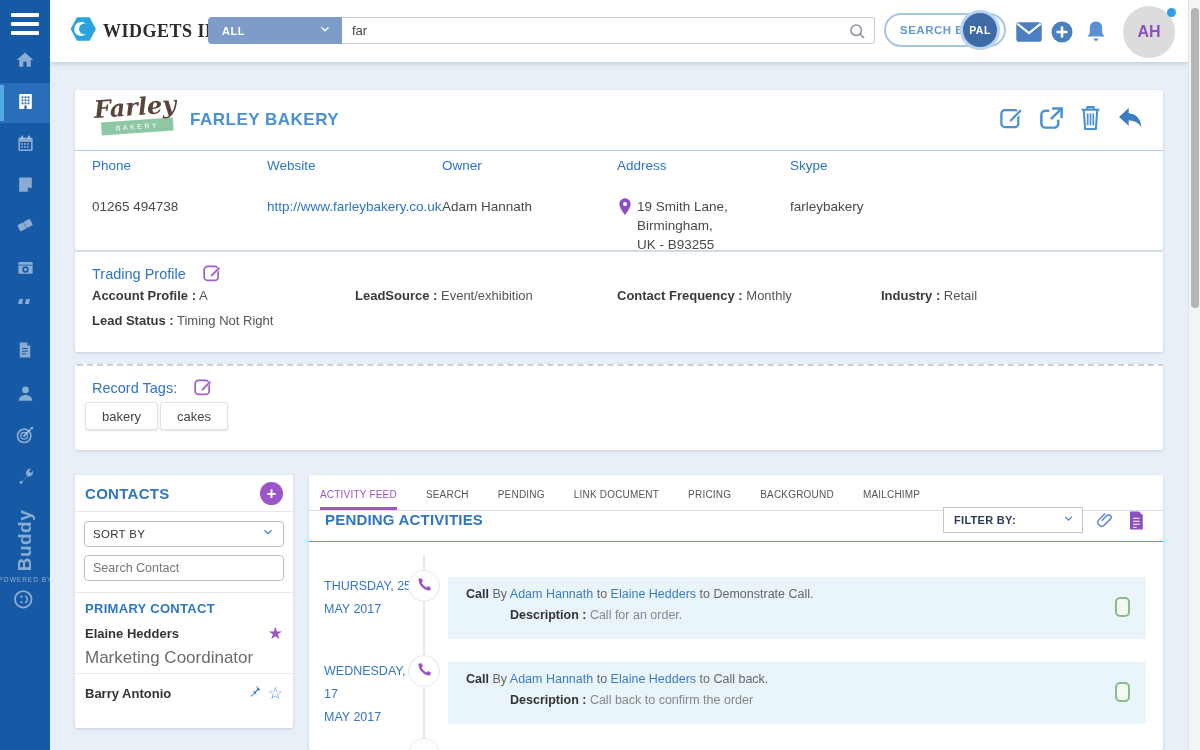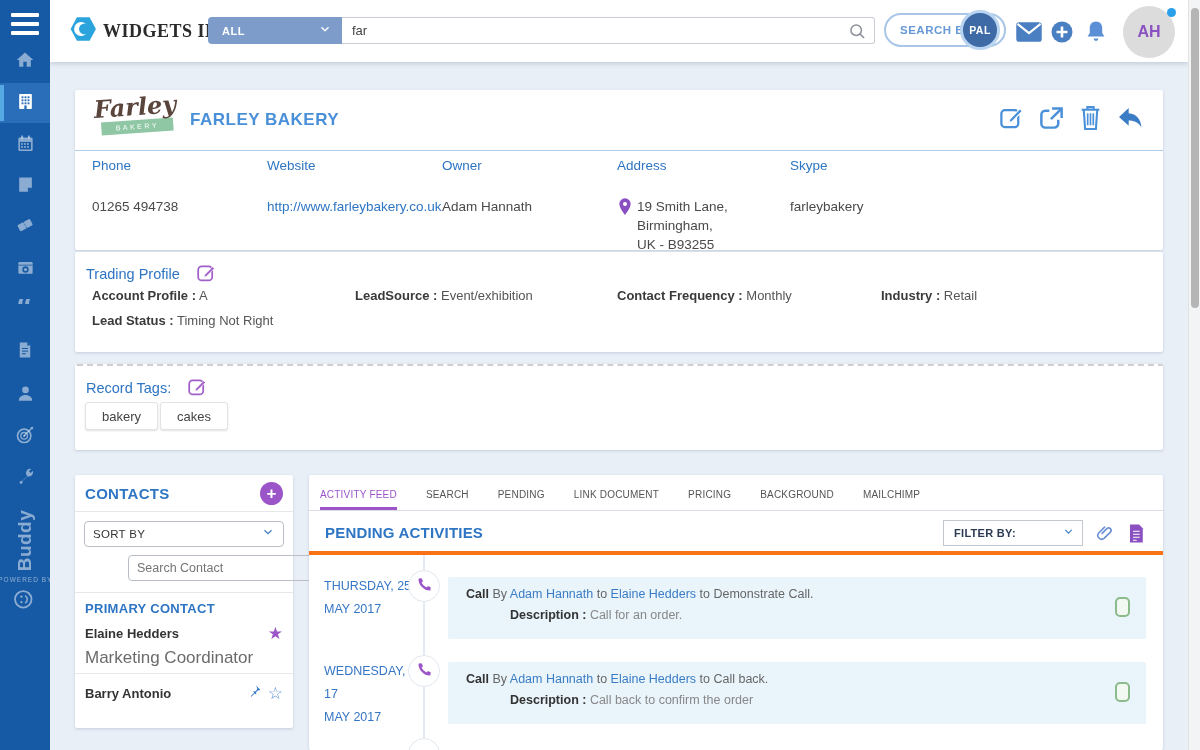--- a/index.html
+++ b/index.html
@@ -53,52 +53,52 @@
   .card-actions { position:absolute; right:18px; top:14px; display:flex; gap:13px; color:#4a90d9; }
   .card-actions .act { cursor:pointer; }
   .company-divider { position:absolute; left:0; top:60px; width:100%; border-top:1px solid #aecbe9; }
   .field { position:absolute; top:68px; }
   .field .flabel { font-size:13.5px; color:#2e75c3; margin-bottom:24px; }
   .field .fvalue { font-size:13.5px; color:#4a4a4a; line-height:19px; }
   .field .fvalue.link { color:#2e75c3; cursor:pointer; }
   .addr-row { display:flex; gap:4px; }
 
   
-  .sec-title { position:absolute; left:11px; top:10px; display:flex; align-items:center; gap:16px; font-size:14.5px; color:#2e75c3; }
+  .sec-title { position:absolute; left:17px; top:10px; display:flex; align-items:center; gap:16px; font-size:14.5px; color:#2e75c3; }
   .tfield { position:absolute; font-size:13px; }
   .tfield .tl { font-weight:bold; color:#3a3a3a; }
   .tfield .tv { color:#555; }
 
   
   .tag-chip { position:absolute; top:36px; height:28px; background:#fff; border:1px solid #e3e3e3; border-radius:3px; box-shadow:0 1px 2px rgba(0,0,0,.12); font-size:13px; color:#444; display:flex; align-items:center; justify-content:center; padding:0 16px; cursor:pointer; }
 
   
   .contacts-head { position:absolute; left:0; top:0; width:100%; height:37px; border-bottom:1px solid #e8e8e8; display:flex; align-items:center; justify-content:space-between; padding:0 10px;text-align:center; }
   .contacts-title { font-size:15px; font-weight:bold; color:#2e75c3; letter-spacing:.3px; }
   .add-contact { width:23px; height:23px; border-radius:50%; background:#9b55c8; color:#fff; display:flex; align-items:center; justify-content:center; font-size:17px; font-weight:bold; cursor:pointer; line-height:1; }
   .sort-select { position:absolute; left:9px; top:46px; width:200px; height:26px; border:1px solid #b9bec6; border-radius:4px; display:flex; align-items:center; justify-content:space-between; padding:0 8px; cursor:pointer; background:#fff; }
   .sort-select .lbl { font-size:11.5px; color:#333; letter-spacing:.3px; }
-  .contact-search { position:absolute; left:9px; top:80px; width:200px; height:26px; border:1px solid #b9bec6; border-radius:4px;margin-left:44px; }
+  .contact-search { position:absolute; left:9px; top:80px; width:200px; height:26px; border:1px solid #b9bec6; border-radius:4px; }
   .contact-search input { width:100%; height:100%; border:none; outline:none; padding:0 8px; font-size:12.5px; color:#444; font-family:"Liberation Sans", sans-serif; background:transparent; }
   .contacts-div1 { position:absolute; left:0; top:117px; width:100%; border-top:1px solid #e8e8e8; }
   .primary-label { position:absolute; left:10px; top:126px; font-size:13px; font-weight:bold; color:#2e75c3; letter-spacing:.3px; }
   .contact-row1 { position:absolute; left:10px; top:148px; width:198px; display:flex; justify-content:space-between; align-items:center; }
   .contact-name { font-size:13px; font-weight:bold; color:#333; cursor:pointer; }
   .contact-role { position:absolute; left:10px; top:173px; font-size:17px; color:#6b6b6b; }
   .contacts-div2 { position:absolute; left:0; top:198px; width:100%; border-top:1px solid #e8e8e8; }
   .contact-row2 { position:absolute; left:10px; top:208px; width:198px; display:flex; justify-content:space-between; align-items:center; }
   .star-filled { color:#9b55c8; font-size:17px; cursor:pointer; }
   .star-outline { color:#5b8fd6; font-size:17px; cursor:pointer; }
   .row-icons { display:flex; gap:6px; align-items:center; }
 
   
   .tabs { position:absolute; left:0; top:0; width:100%; height:36px; display:flex; align-items:flex-end; gap:29px; padding:0 0 0 11px; border-bottom:1px solid #d8dde4; }
   .tab { font-size:10px; color:#555; padding-bottom:10px; cursor:pointer; letter-spacing:.2px; }
   .tab.active { color:#9b55c8; border-bottom:3px solid #9b55c8; padding-bottom:7px; }
-  .act-head { position:absolute; left:0; top:36px; width:100%; height:44px; border-bottom:4px solid #f97316; }
+  .act-head { position:absolute; left:0; top:23px; width:100%; height:44px; border-bottom:1px solid #f97316; }
   .act-title { position:absolute; left:16px; top:13px; font-size:15px; font-weight:bold; color:#2e75c3; letter-spacing:.2px; }
   .filter-select { position:absolute; right:80px; top:9px; width:140px; height:26px; border:1px solid #c2c7ce; background:#fff; display:flex; align-items:center; justify-content:space-between; padding:0 7px 0 10px; cursor:pointer; }
   .filter-select .lbl { font-size:11px; font-weight:bold; color:#2b3a55; letter-spacing:.3px; }
   .head-ic { position:absolute; top:12px; cursor:pointer; }
   .timeline { position:absolute; left:0; top:80px; width:100%; height:195px; }
   .tl-line { position:absolute; left:114px; top:0; bottom:0; width:2px; background:#e3eaf1; }
   .tl-date { position:absolute; left:15px; width:92px; font-size:12.5px; color:#3576c5; line-height:23px; }
   .tl-node { position:absolute; left:99px; width:32px; height:32px; border-radius:50%; background:#fff; border:1px solid #e2e8ee; display:flex; align-items:center; justify-content:center; }
   .entry { position:absolute; left:139px; right:17px; height:62px; background:#e9f4fb; border-radius:2px; padding:10px 50px 0 18px; }
   .entry .line1 { font-size:12.5px; color:#666; margin-bottom:7px; }

